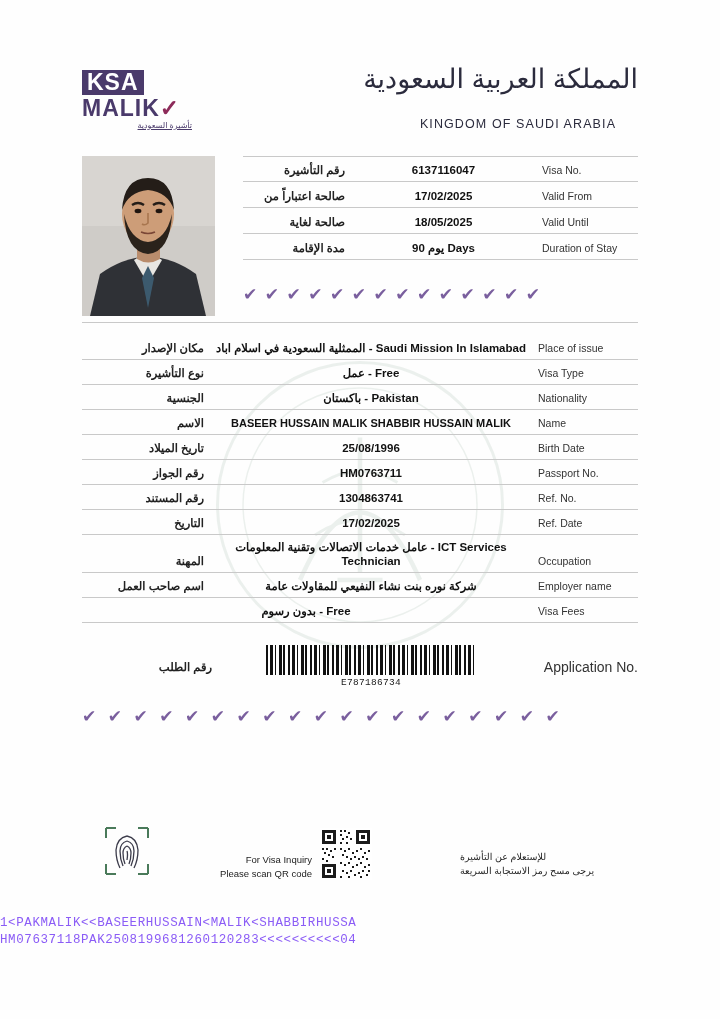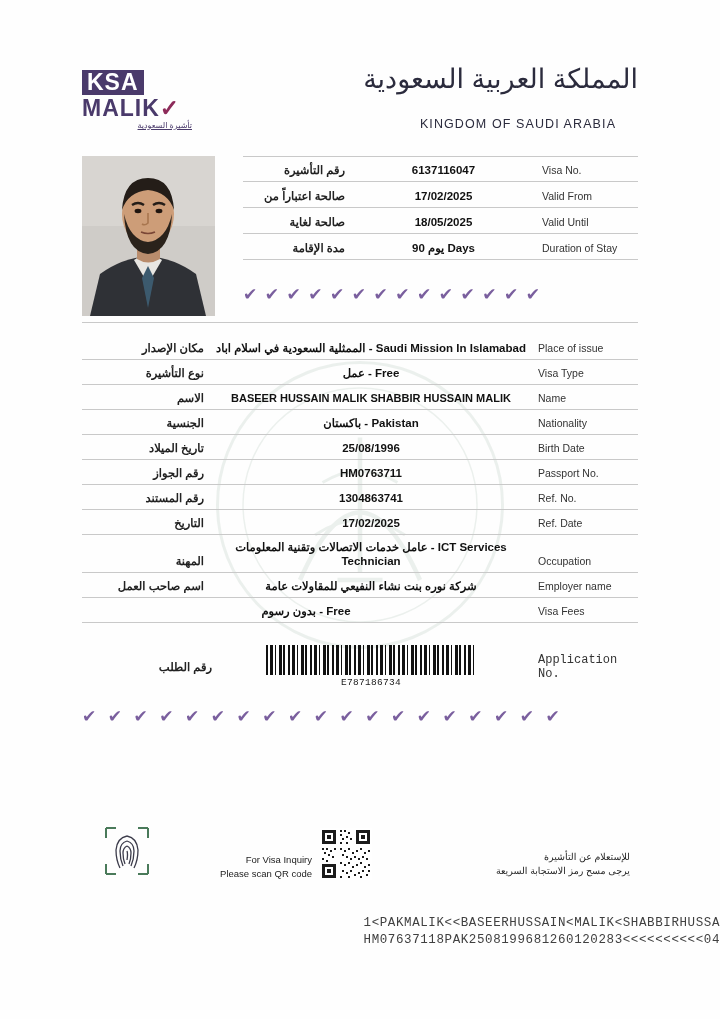--- a/index.html
+++ b/index.html
@@ -210,25 +210,24 @@
       #111 17px, #111 19px, transparent 19px, transparent 22px);
   }
   .barcode-num {
     font-size: 9.5px;
     font-family: "Liberation Mono", monospace;
     margin-top: 2px;
     letter-spacing: 0.3px;
   }
   .barcode-row .lbl-en {
     width: 108px;
-    text-align: left;
-    font-size: 12px;
+    text-align: right;
+    font-size: 14px;
     color: #333;
     padding-left: 8px;
-    font-family: Liberation Mono, monospace;
   }
 
   
   .footer {
     position: absolute;
     left: 82px; top: 826px;
     width: 556px;
     height: 62px;
   }
   .fingerprint {
@@ -250,37 +249,37 @@
     position: absolute;
     left: 238px; top: 2px;
     width: 52px; height: 52px;
   }
   .qr svg { width: 100%; height: 100%; display:block; }
   .inquiry-ar {
     position: absolute;
     right: 8px; top: 24px;
     width: 170px;
     direction: rtl;
-    text-align: right;
+    text-align: left;
     font-size: 9.5px;
     line-height: 14px;
     color: #222;
   }
 
   
   .mrz {
     position: absolute;
     left: 0; top: 915px;
     width: 720px;
-    text-align: right;
+    text-align: left;
     font-family: "Liberation Mono", monospace;
     font-size: 12.5px;
     letter-spacing: 0.6px;
     line-height: 17px;
-    color: #404040;
+    color: #8b5cf6;
   }
 </style>
 </head>
 <body>
 
 <div class="page">
 
   <div class="watermark">
     <svg viewBox="0 0 200 200" xmlns="http://www.w3.org/2000/svg">
       <circle cx="100" cy="100" r="95" fill="none" stroke="#3a6b4a" stroke-width="2"></circle>
@@ -365,29 +364,29 @@
     <div class="row tall">
       <div class="cell-ar">مكان الإصدار</div>
       <div class="cell-val">الممثلية السعودية في اسلام اباد - Saudi Mission In Islamabad</div>
       <div class="cell-en">Place of issue</div>
     </div>
     <div class="row">
       <div class="cell-ar">نوع التأشيرة</div>
       <div class="cell-val">عمل - Free</div>
       <div class="cell-en">Visa Type</div>
     </div>
+    <div class="row">
+      <div class="cell-ar">الجنسية</div>
+      <div class="cell-val">باكستان - Pakistan</div>
+      <div class="cell-en">Nationality</div>
+    </div>
     <div class="row name">
       <div class="cell-ar">الاسم</div>
       <div class="cell-val">BASEER HUSSAIN MALIK SHABBIR HUSSAIN MALIK</div>
       <div class="cell-en">Name</div>
-    </div>
-    <div class="row">
-      <div class="cell-ar">الجنسية</div>
-      <div class="cell-val">باكستان - Pakistan</div>
-      <div class="cell-en">Nationality</div>
     </div>
     <div class="row">
       <div class="cell-ar">تاريخ الميلاد</div>
       <div class="cell-val">25/08/1996</div>
       <div class="cell-en">Birth Date</div>
     </div>
     <div class="row">
       <div class="cell-ar">رقم الجواز</div>
       <div class="cell-val">HM0763711</div>
       <div class="cell-en">Passport No.</div>

